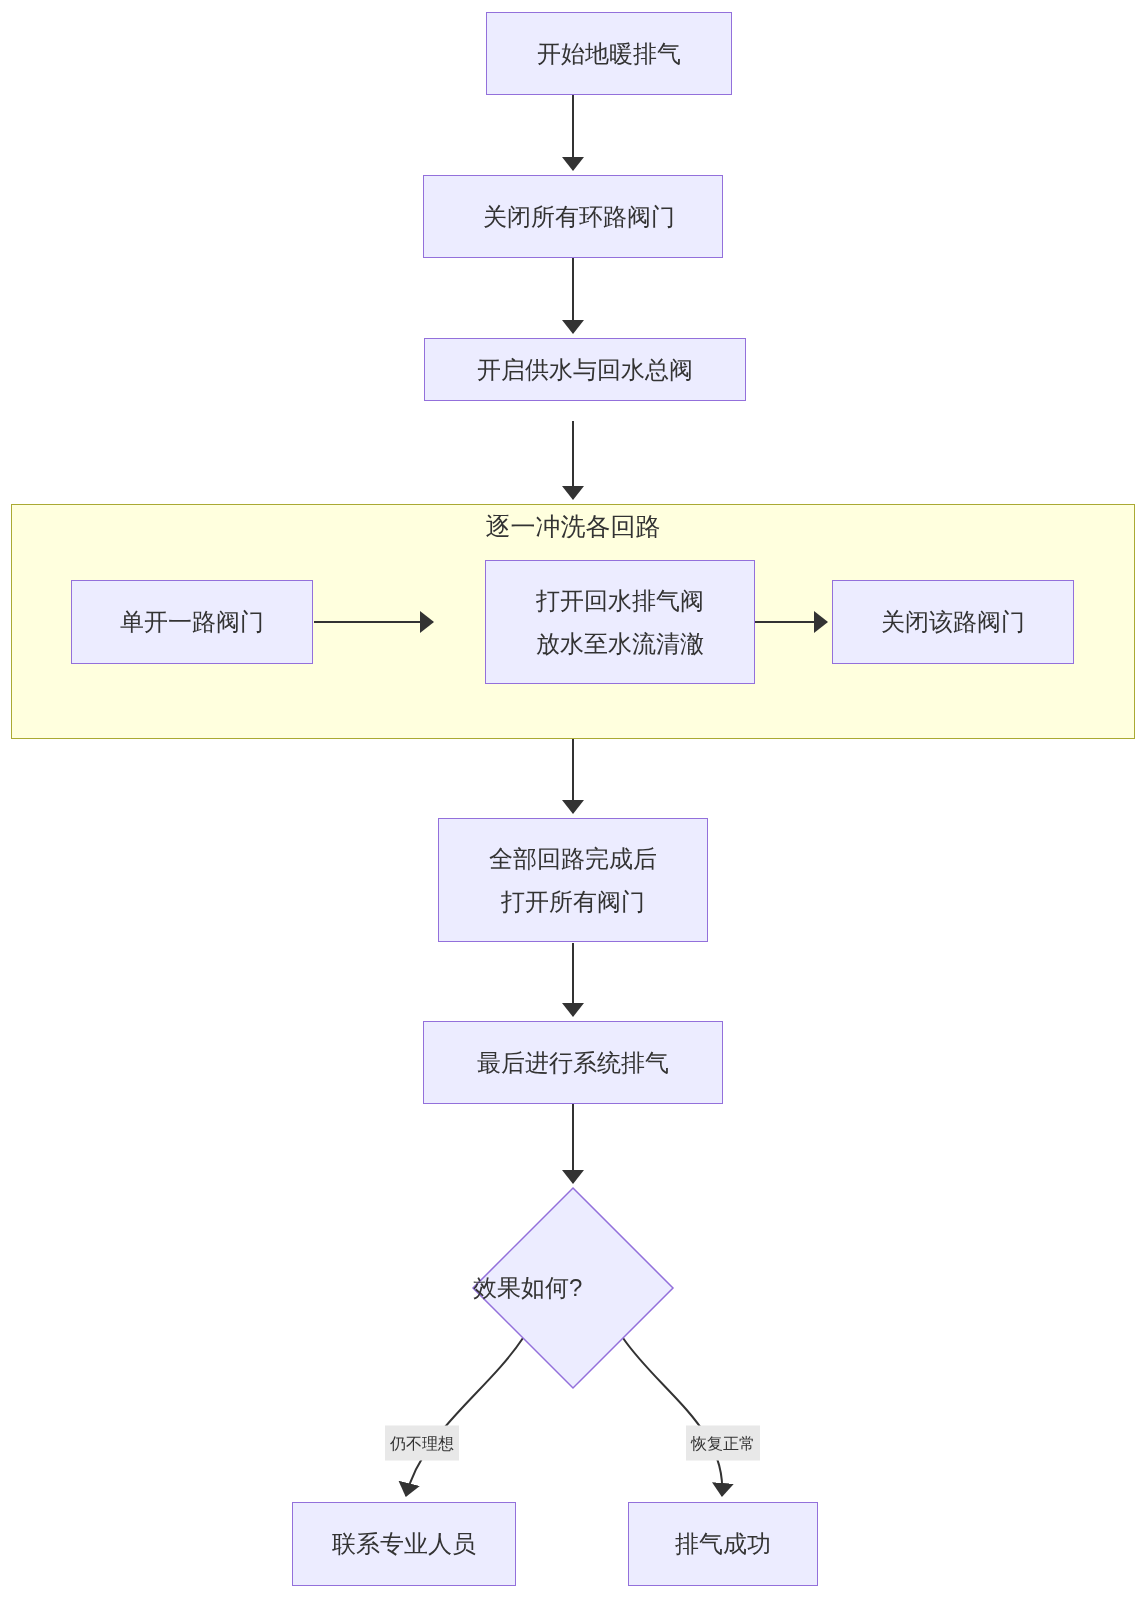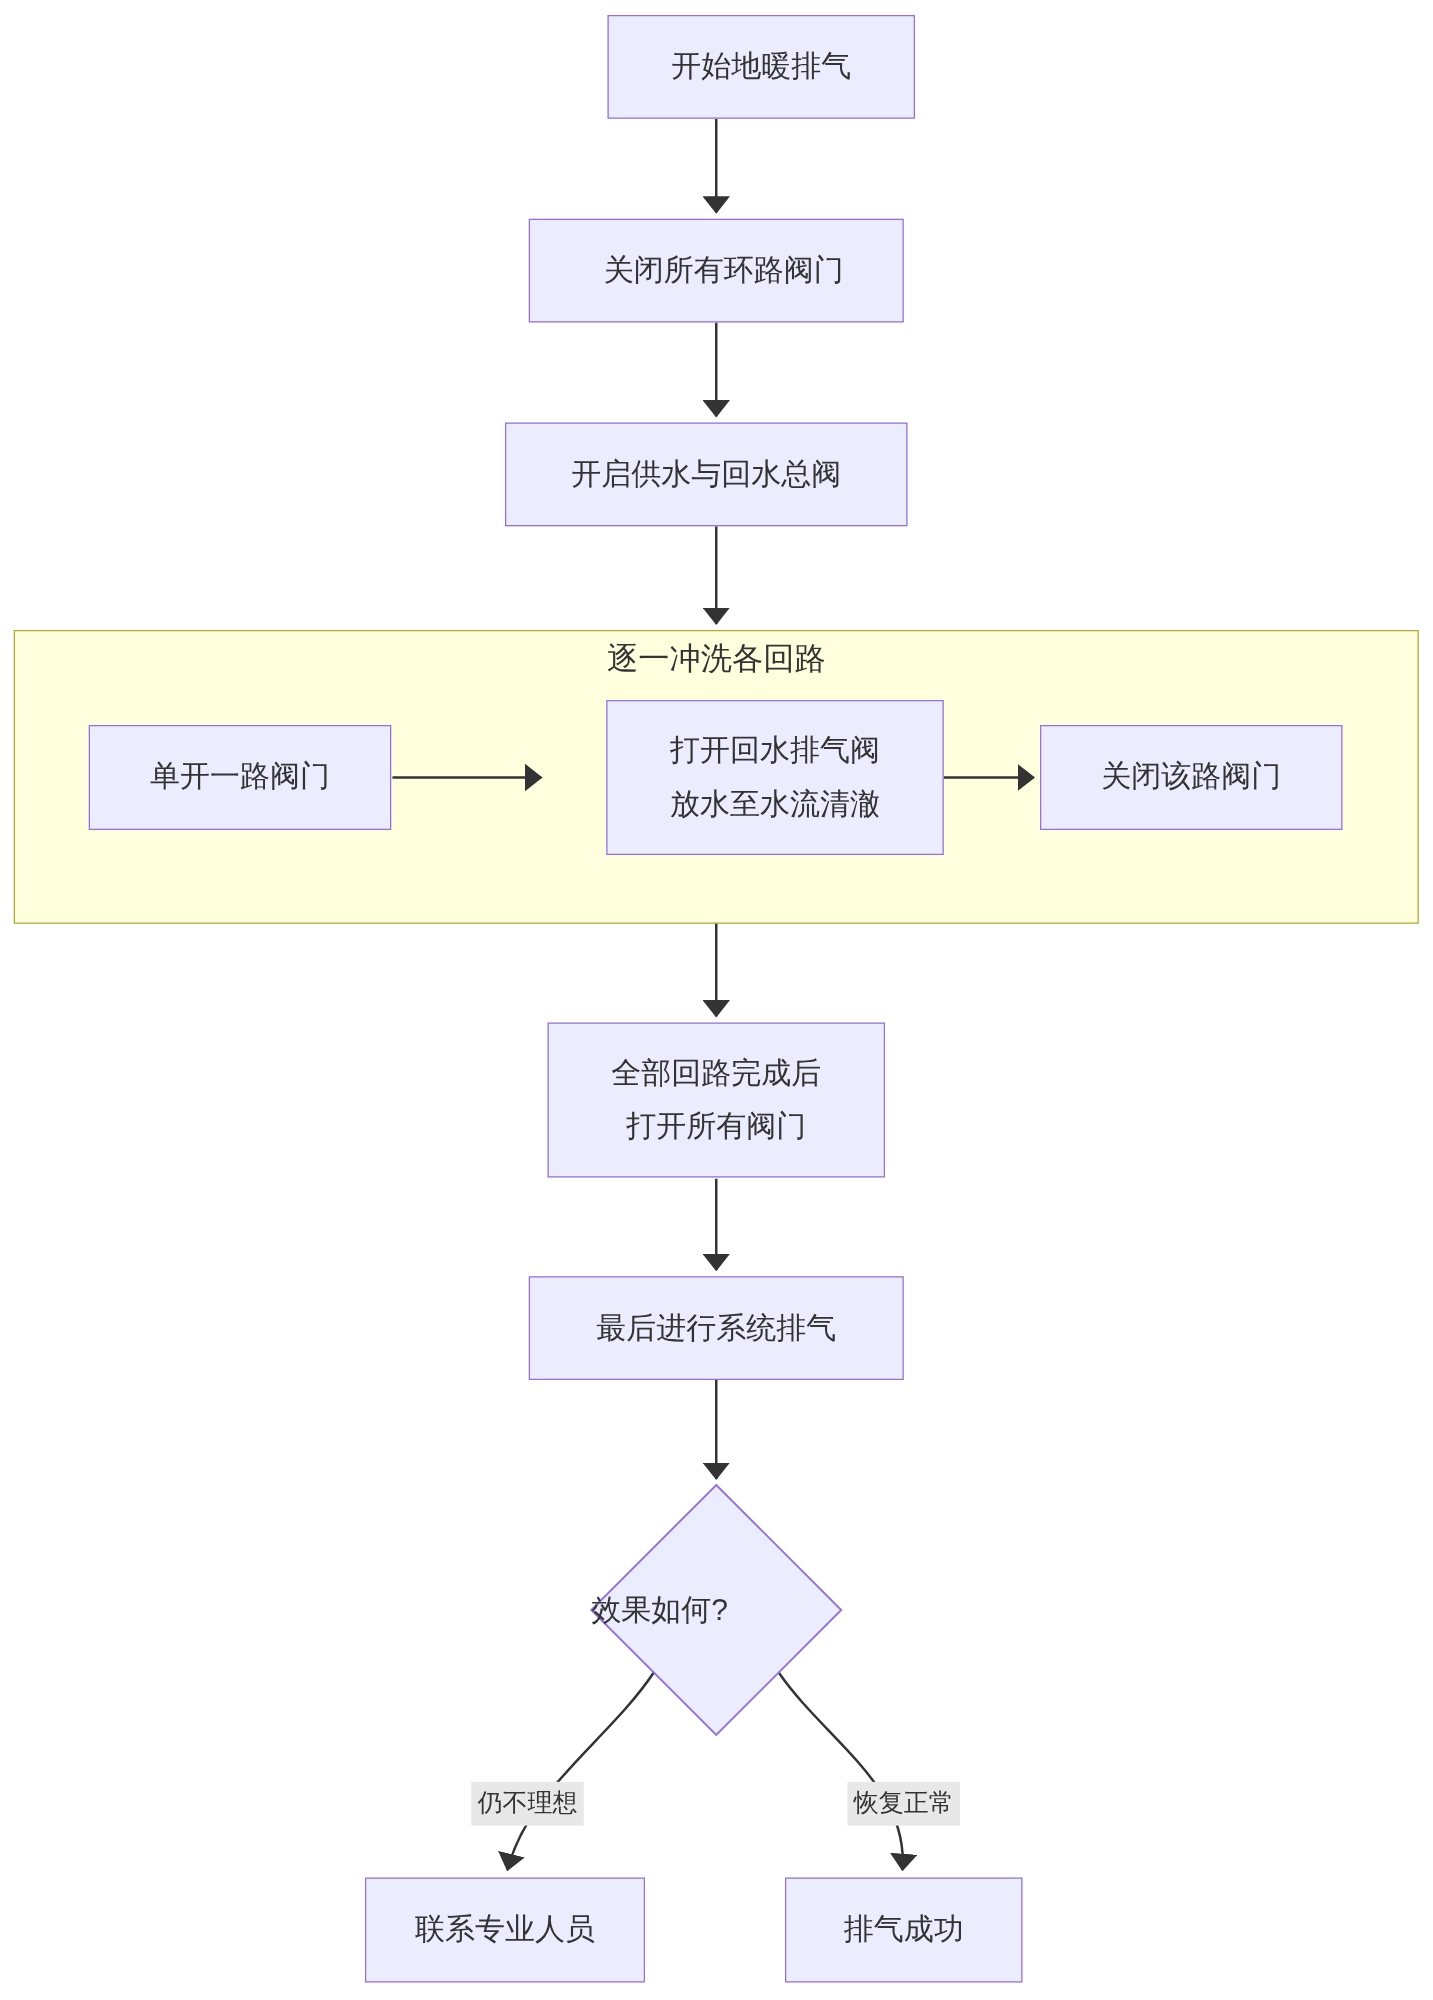--- a/index.html
+++ b/index.html
@@ -22,37 +22,37 @@
   }
   .node{
     position:absolute;
     background:#ECECFF;border:1.3px solid #9370DB;box-sizing:border-box;
     display:flex;flex-direction:column;align-items:center;justify-content:center;
     font-size:24px;line-height:1.8;text-align:center;color:#333333;
     z-index:3;
   }
   .n-start      {left:450px;top:12px;  width:246px;height:83px;margin-left:36px;}
   .n-close-all  {left:423px;top:175px; width:300px;height:83px;padding-left:12px;}
-  .n-open-main  {left:404px;top:338px; width:322px;height:83px;}
+  .n-open-main  {left:424px;top:338px; width:322px;height:63px;}
   .n-single     {left:71px; top:580px; width:242px;height:84px;}
   .n-flush      {left:438px;top:560px; width:270px;height:124px;margin-left:47px;}
   .n-close-loop {left:832px;top:580px; width:242px;height:84px;}
   .n-all-done   {left:438px;top:818px; width:270px;height:124px;}
   .n-sys-vent   {left:423px;top:1021px;width:300px;height:83px;text-align:center;}
   .n-contact    {left:292px;top:1502px;width:224px;height:84px;justify-content:center;}
   .n-success    {left:628px;top:1502px;width:190px;height:84px;}
   .decision-text{
     position:absolute;left:473px;top:1268px;width:200px;height:40px;
     display:flex;align-items:center;justify-content:flex-start;
     font-size:24px;color:#333333;z-index:3;
   }
   .edge-label{
     position:absolute;transform:translate(-50%,-50%);
     background:#E8E8E8;padding:1px 5px;
-    font-size:20px;line-height:33px;white-space:nowrap;color:#333333;z-index:3;
+    font-size:16px;line-height:33px;white-space:nowrap;color:#333333;z-index:3;
   }
   .el-left {left:422px;top:1443px;}
   .el-right{left:723px;top:1443px;}
 </style>
 </head>
 <body>
 
 <div id="canvas">
 
   <div class="cluster">

